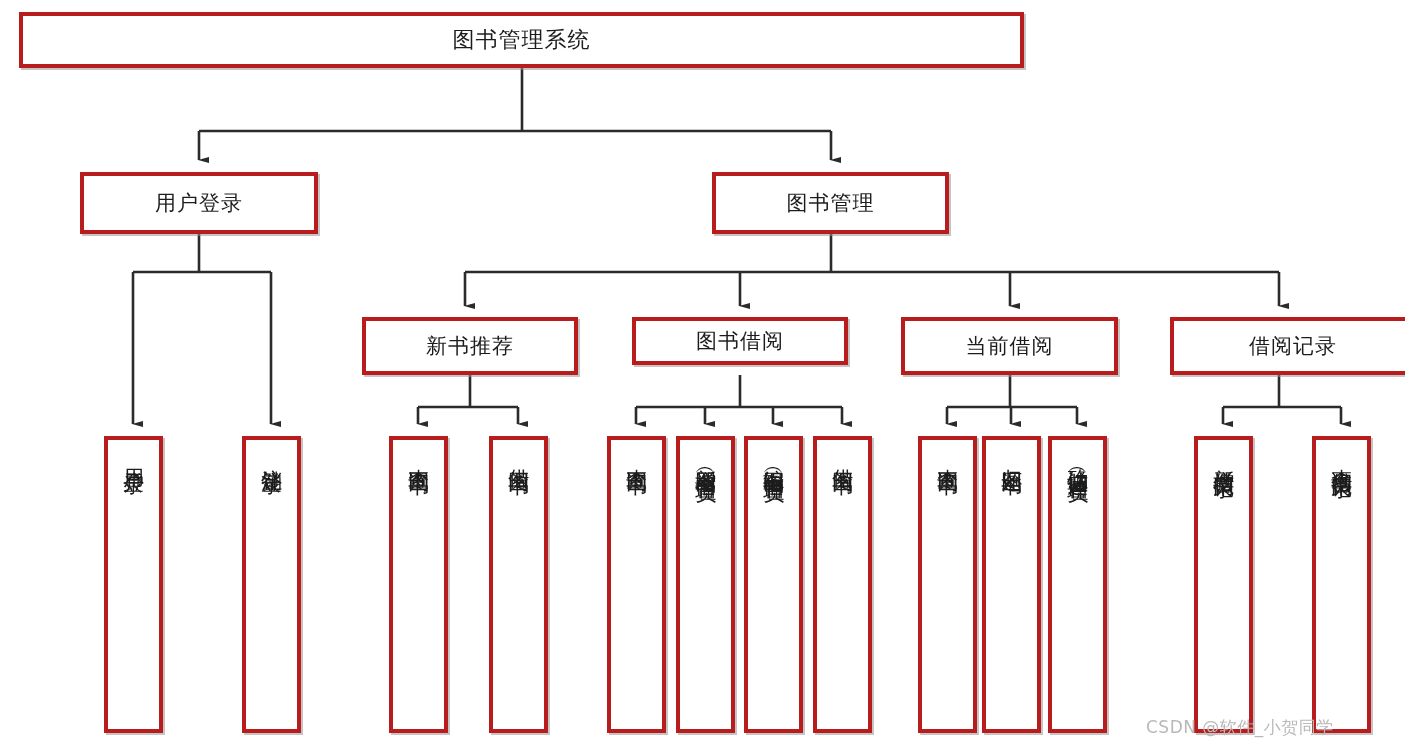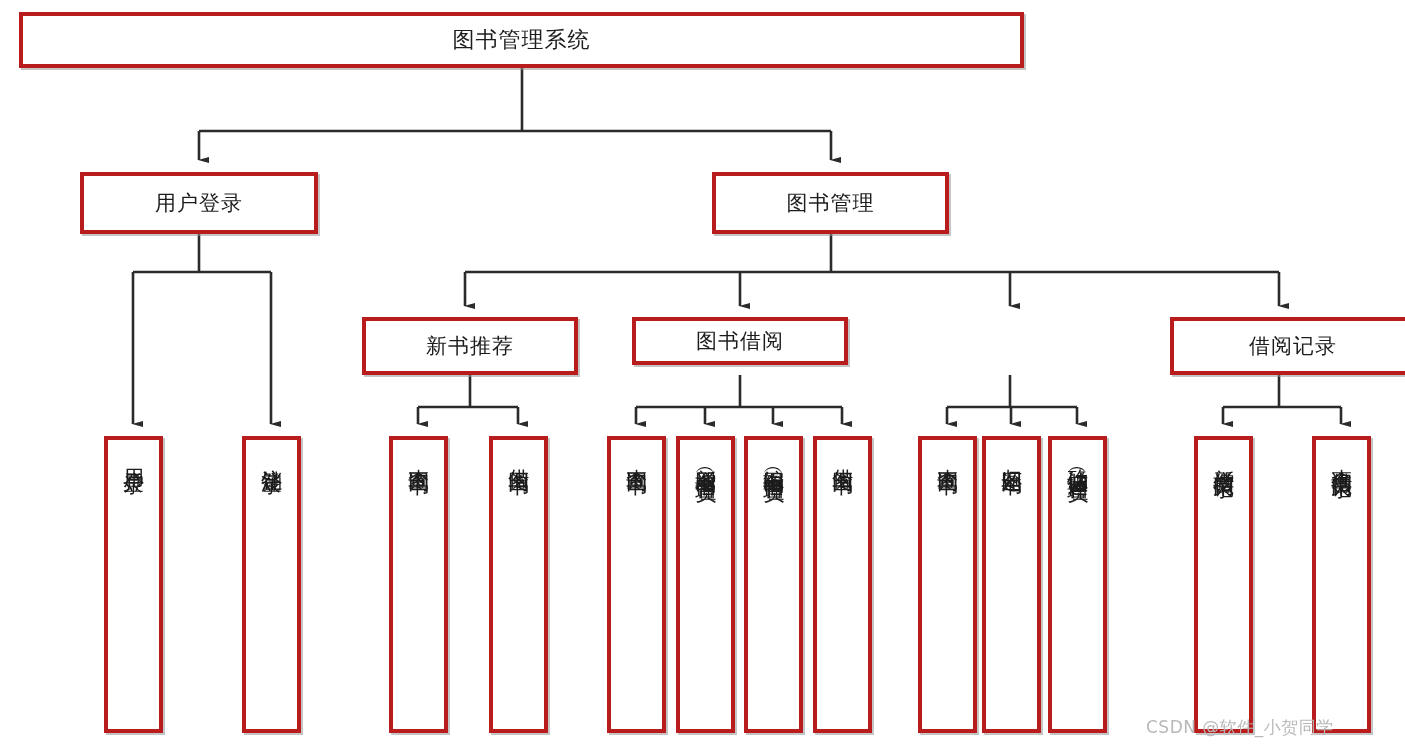--- a/index.html
+++ b/index.html
@@ -146,20 +146,23 @@
   </div>
 
   <div class="node h" style="left:362px; top:317px; width:216px; height:58px;">
     <span class="label">新书推荐</span>
   </div>
 
   <div class="node h" style="left:632px; top:317px; width:216px; height:48px;">
     <span class="label">图书借阅</span>
   </div>
 
+  <div class="node h" style="left:901px; top:317px; width:217px; height:58px;">
+    <span class="label">当前借阅</span>
+  </div>
 
   <div class="node h" style="left:1170px; top:317px; width:246px; height:58px;">
     <span class="label">借阅记录</span>
   </div>
 
   <div class="node v" style="left:104px; top:436px; width:59px; height:297px;">
     <span class="label">用户登录</span>
   </div>
 
   <div class="node v" style="left:242px; top:436px; width:59px; height:297px;">

